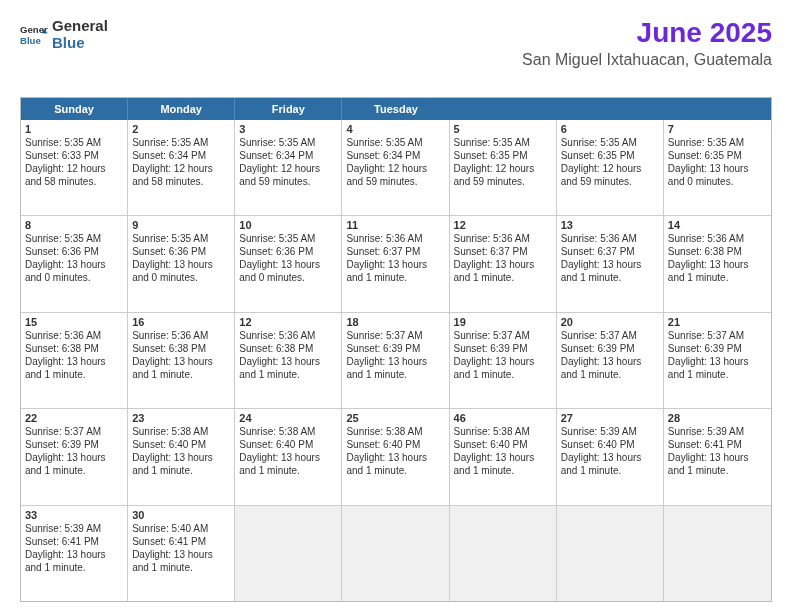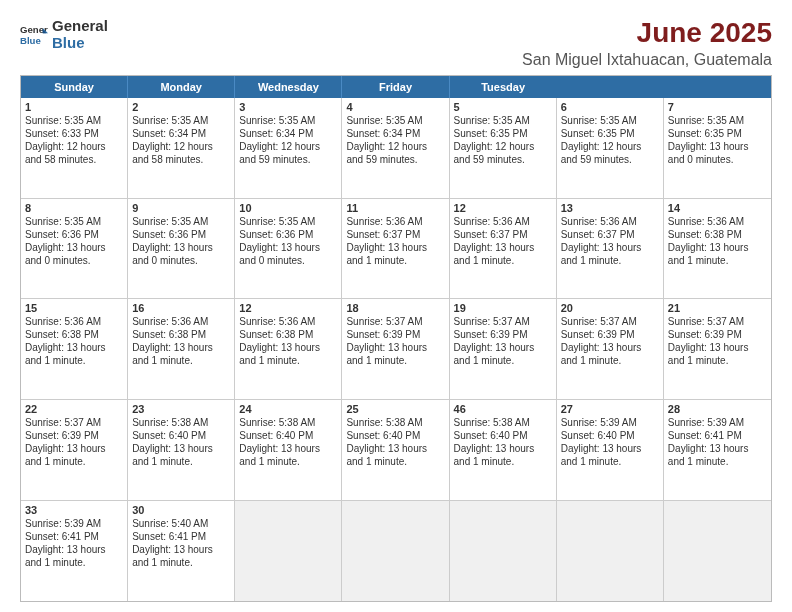--- a/index.html
+++ b/index.html
@@ -43,33 +43,34 @@
     .logo-icon {
       width: 28px;
       height: 28px;
     }
     .title-block {
       text-align: right;
     }
     .cal-title {
       font-size: 28px;
       font-weight: bold;
-      color: #7f1d1d;
+      color: #6d28d9;
       line-height: 1.1;
     }
     .cal-subtitle {
       font-size: 16px;
       color: #555;
       margin-top: 2px;
     }
     .calendar {
       flex: 1;
       display: flex;
       flex-direction: column;
       border: 1px solid #bbb;
+      margin-top: 22px;
     }
     .cal-header-row {
       display: grid;
       grid-template-columns: repeat(7, 1fr);
       background: #2e6da4;
     }
     .cal-header-cell {
       color: #fff;
       font-size: 11px;
       font-weight: bold;
@@ -135,21 +136,20 @@
     <div class="title-block">
       <div class="cal-title">June 2025</div>
       <div class="cal-subtitle">San Miguel Ixtahuacan, Guatemala</div>
     </div>
   </div>
 
   <div class="calendar">
     <div class="cal-header-row">
     <div class="cal-header-cell">Sunday</div>
         <div class="cal-header-cell">Monday</div>
-        <div class="cal-header-cell">Wednesday</div>
         <div class="cal-header-cell">Friday</div>
         <div class="cal-header-cell">Tuesday</div>
       </div>
     <div class="cal-body">
     <div class="cal-row">
           <div class="cal-cell">
             <div class="cell-day">1</div>
             <div class="cell-info">Sunrise: 5:35 AM<br>Sunset: 6:33 PM<br>Daylight: 12 hours and 58 minutes.</div>
           </div>
           <div class="cal-cell">

